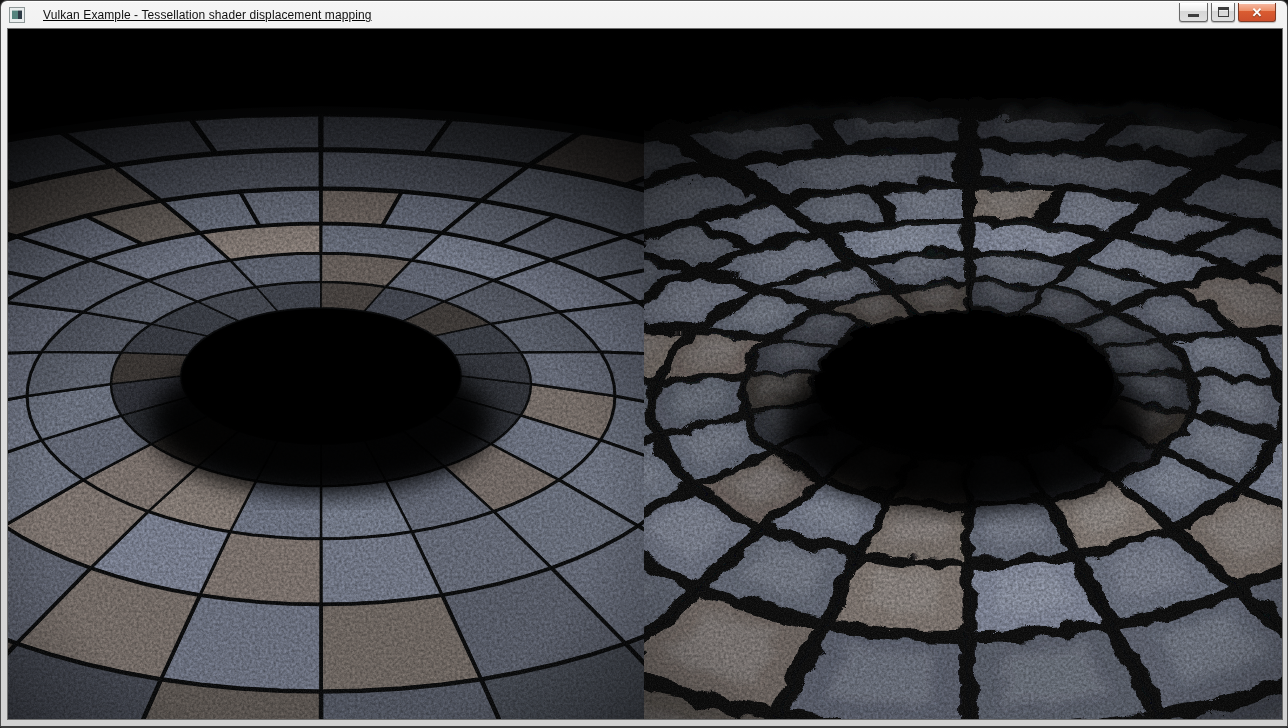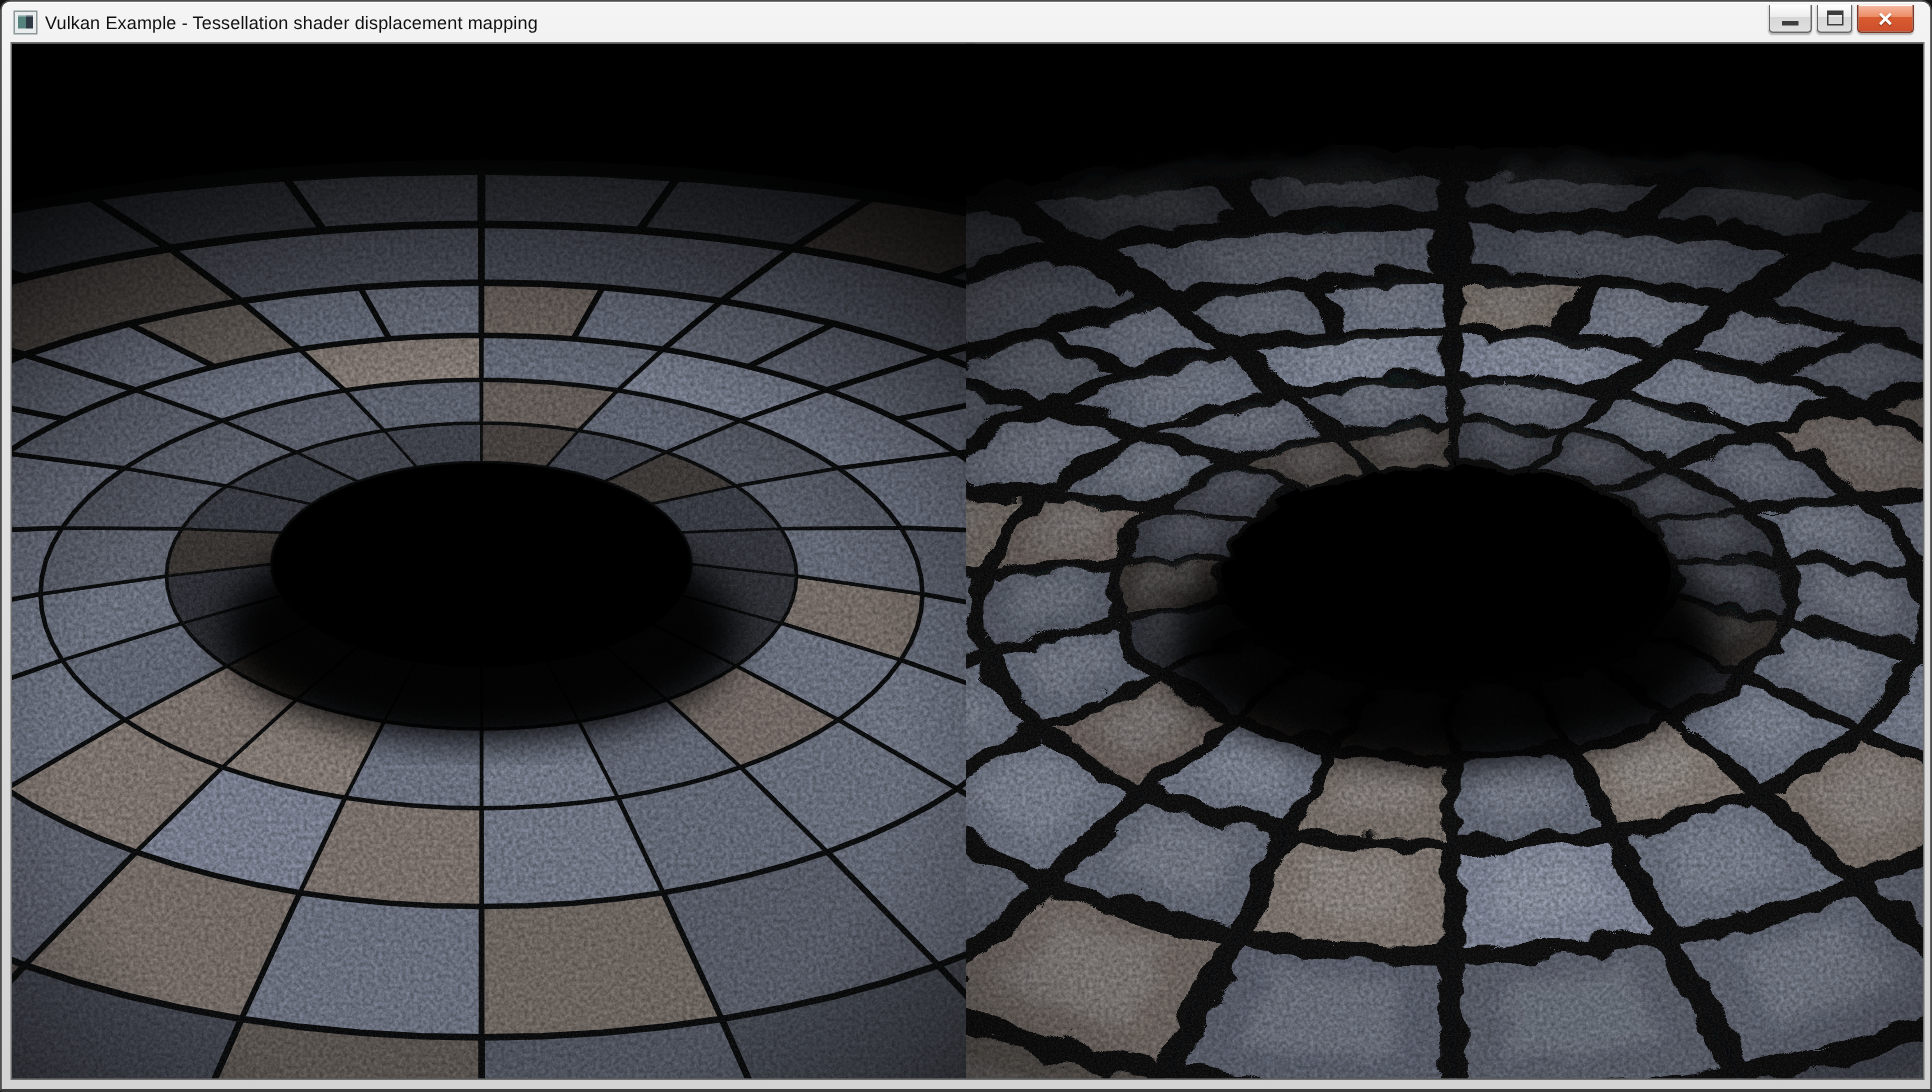--- a/index.html
+++ b/index.html
@@ -5,22 +5,22 @@
   * { margin:0; padding:0; box-sizing:border-box; }
   html,body { width:1288px; height:728px; background:#141414; overflow:hidden;
               font-family:"Liberation Sans", sans-serif; }
   .window { position:absolute; left:0; top:0; width:1288px; height:728px;
             border-radius:7px 7px 2px 2px;
             background:linear-gradient(#f4f4f4, #e3e3e3 30%, #d2d2d2);
             border:1px solid #4e4e4e;
             border-bottom:2px solid #3c3c3c;
             box-shadow:inset 0 1px 0 rgba(255,255,255,.85); }
   .titlebar { position:absolute; left:1px; top:1px; right:1px; height:26px;
-              display:flex; align-items:center; padding-left:7px; gap:5px;
-              border-radius:6px 6px 0 0; }
+              display:flex; align-items:center; padding-left:7px; gap:18px;
+              border-radius:6px 6px 0 0;text-decoration:underline; }
   .app-icon { width:16px; height:16px; flex:0 0 auto;
               border:1px solid #8f9898; background:#e9eded; padding:2px 2px 3px 2px; }
   .app-icon-img { display:block; width:100%; height:100%;
               background:linear-gradient(90deg,#55847e 0 55%, #2d3a45 55% 100%);
               box-shadow:inset 0 1px 0 rgba(255,255,255,.5); }
   .title-text { font-size:12px; color:#101010; white-space:nowrap; letter-spacing:.1px; }
   .controls { position:absolute; top:1px; right:10px; display:flex; gap:3px; }
   .btn { height:19px; border:1px solid #686868; border-radius:0 0 3px 3px; border-top:none;
          background:linear-gradient(#ffffff,#ececec 45%, #d6d6d6 46%, #e0e0e0);
          box-shadow:inset 0 1px 0 rgba(255,255,255,.9), 0 1px 1px rgba(0,0,0,.25);

